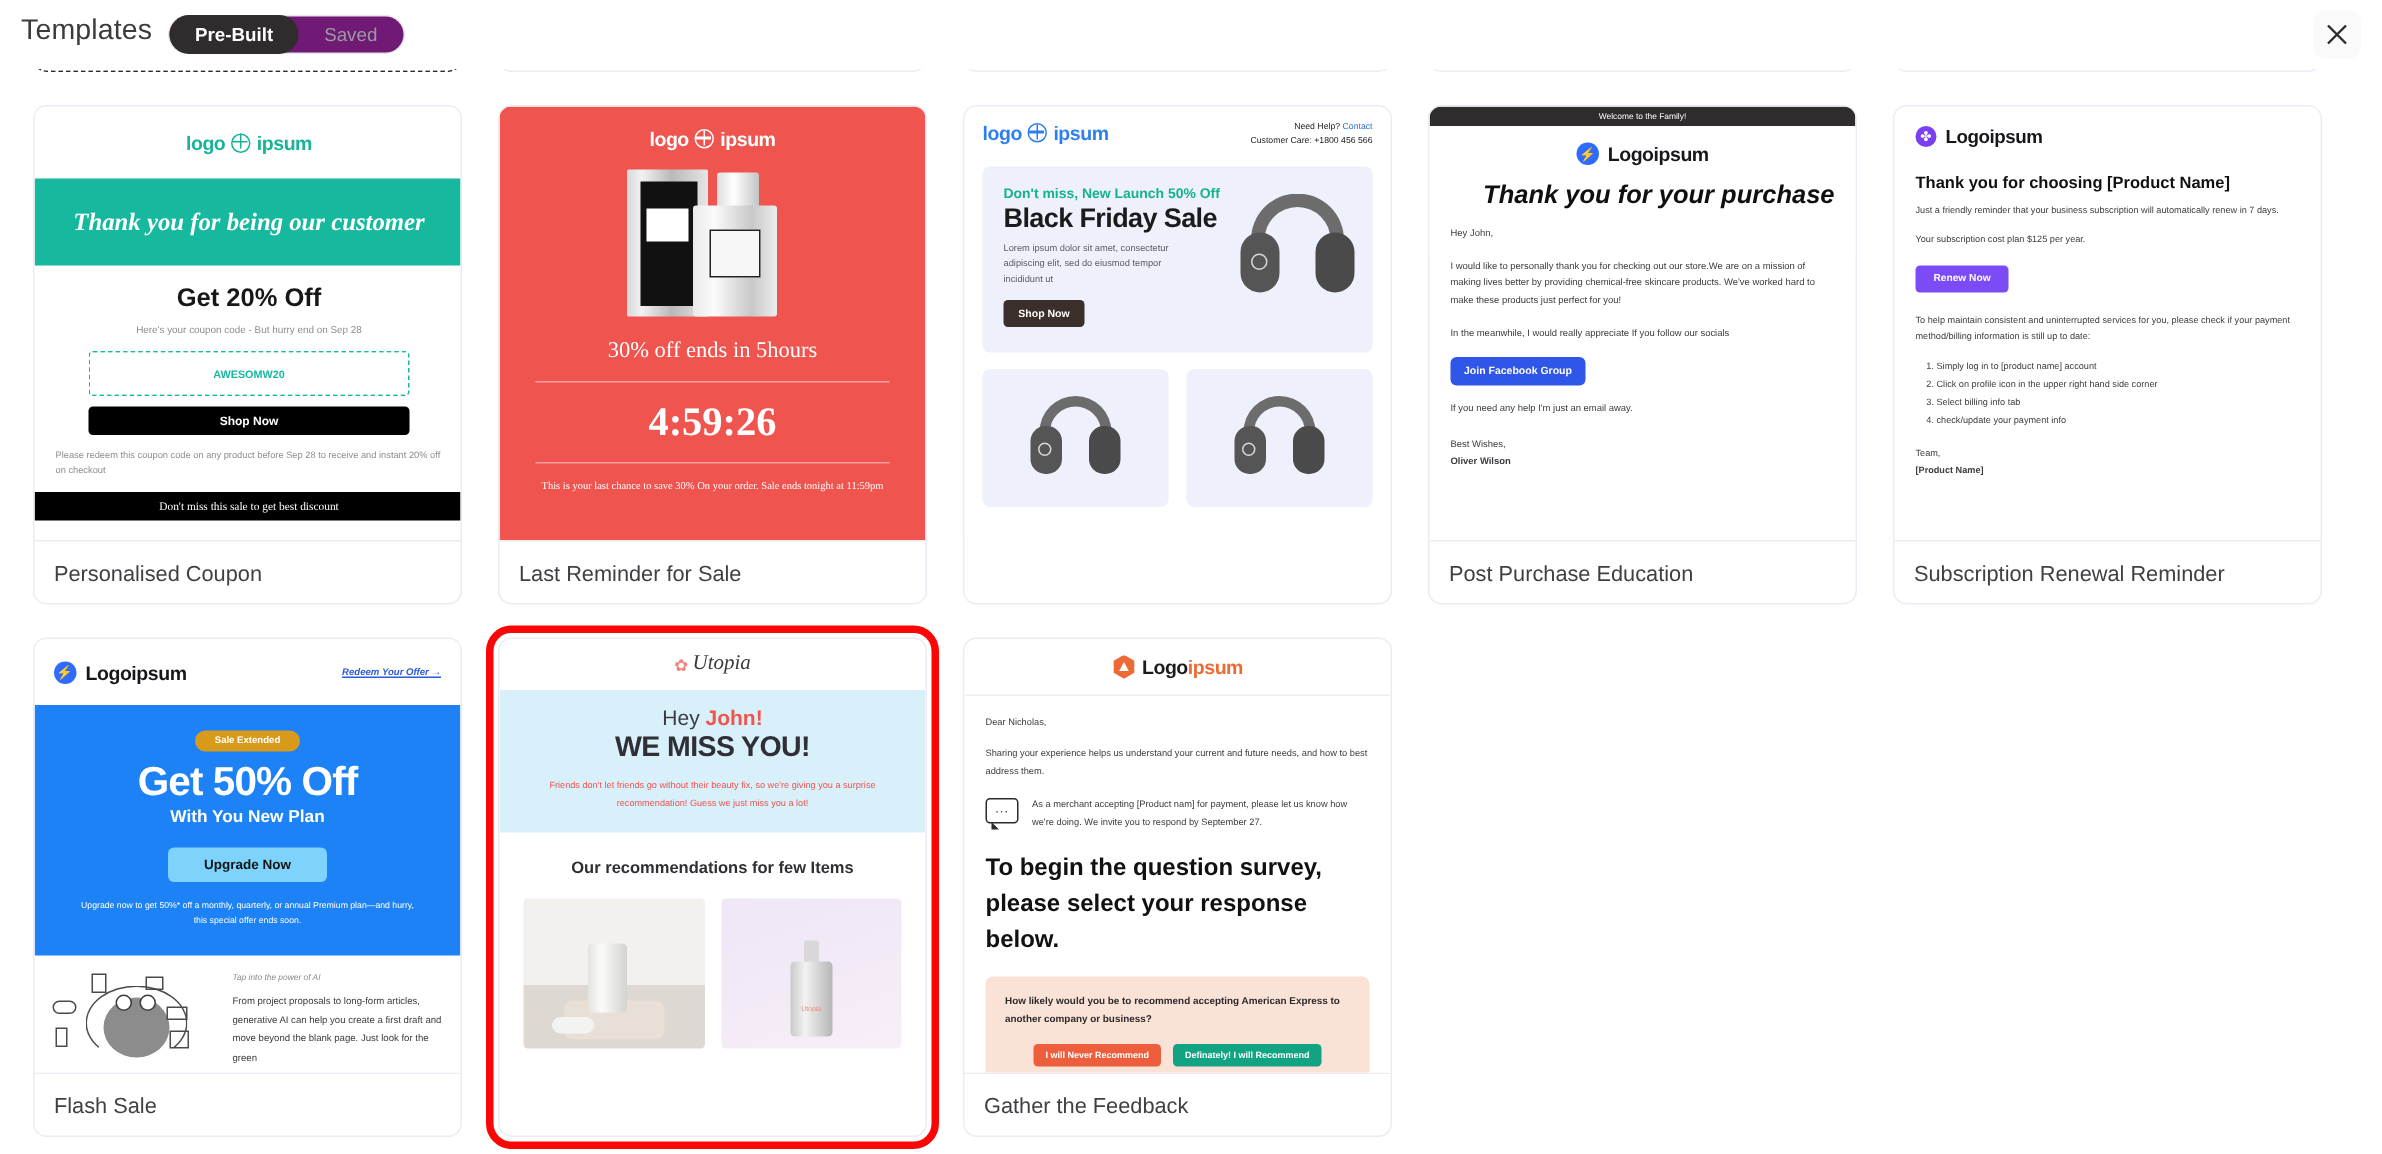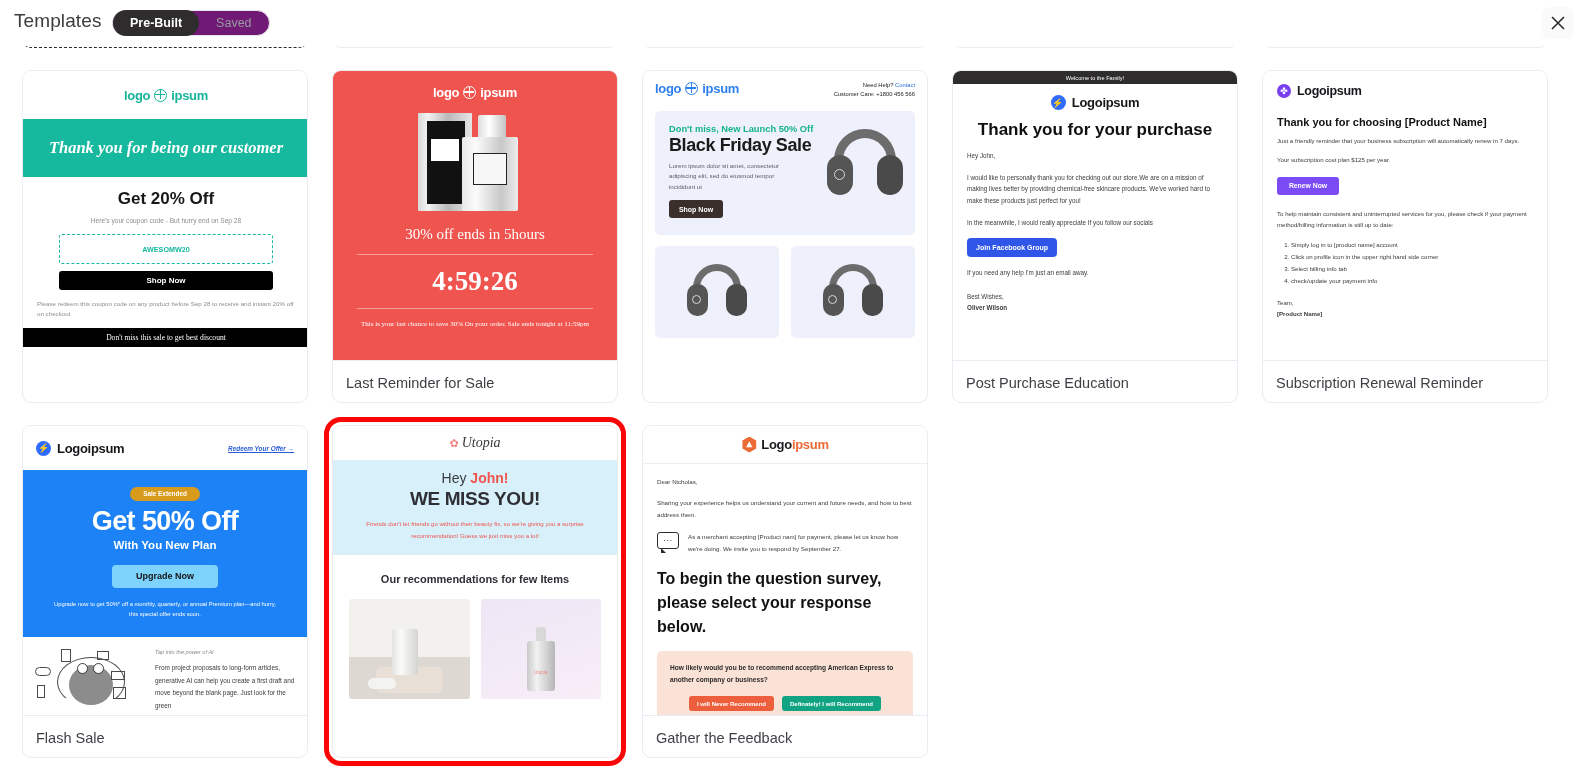--- a/index.html
+++ b/index.html
@@ -162,21 +162,21 @@
 
   
   .c4-band { background:#2e2c2d; color:#fff; height: 13px; font-size: 5.6px;
              display:flex; align-items:center; justify-content:center; }
   .c4 { padding: 11px 14px 0; }
   .c4-logo { display:flex; align-items:center; justify-content:center; gap:6px; }
   .c4-badge { width:15px; height:15px; border-radius:50%; background:#2f6bff;
               display:flex; align-items:center; justify-content:center;
               color:#fff; font-size:9px; }
   .c4-name { font-size: 13px; font-weight:bold; color:#17171b; letter-spacing:-.3px; }
-  .c4-h { font-size: 17px; font-weight:bold; text-align:center; color:#0f0f12; margin-top: 10px; }
+  .c4-h { font-size: 17px; font-weight:bold; text-align:right; color:#0f0f12; margin-top: 10px; font-style: italic; }
   .c4-p { font-size: 6.3px; color:#3b3b41; line-height: 1.85; margin-top: 10px; }
   .c4-btn { margin-top: 10px; width: 90px; height: 19px; background:#2f56e8; color:#fff;
             border-radius:4px; display:flex; align-items:center; justify-content:center;
             font-size: 7px; font-weight:bold; }
   .c4-b { font-weight: bold; }
 
   
   .c5 { padding: 13px 14px 0; }
   .c5-logo { display:flex; align-items:center; gap:6px; }
   .c5-badge { width:14px; height:14px; border-radius:50%; background:#7b3ff2;
@@ -318,20 +318,21 @@
         <div class="c1-body">
           <div class="c1-h">Get 20% Off</div>
           <div class="c1-sub">Here's your coupon code - But hurry end on  Sep 28</div>
           <div class="c1-code">AWESOMW20</div>
           <div class="c1-btn">Shop Now</div>
         </div>
         <div class="c1-note">Please redeem this coupon code on any product before Sep 28 to receive and instant 20% off on checkout</div>
         <div class="c1-foot">Don't miss this sale to get best discount</div>
       </div>
     </div>
+    <div class="card-label">Personalised Coupon</div>
   </div>
 
   <div class="card full">
     <div class="preview">
       <div class="c2">
         <div class="c2-head">
           <span class="lg">
                 <span class="lg-txt">logo</span>
                 <span class="globe"></span>
                 <span class="lg-txt">ipsum</span>

